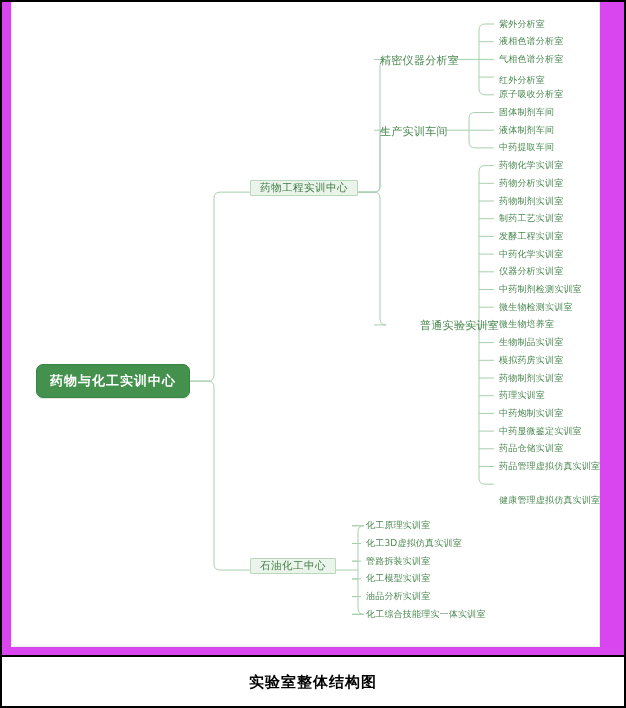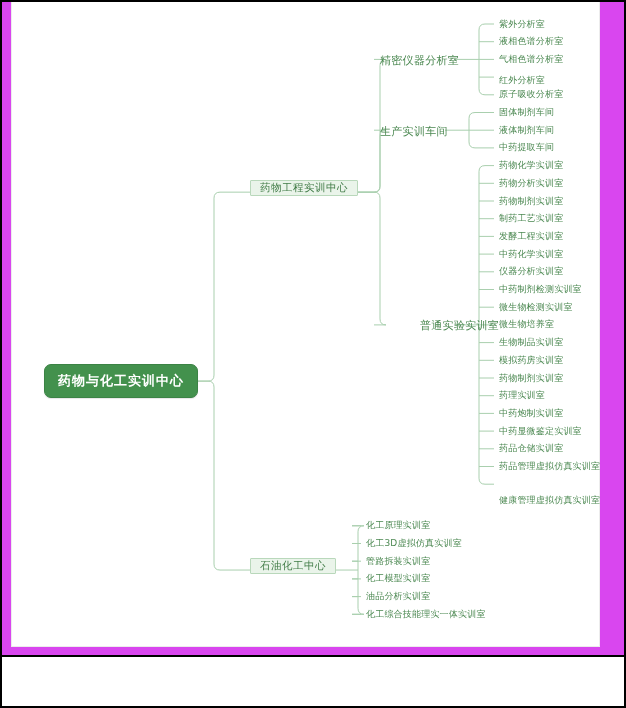--- a/index.html
+++ b/index.html
@@ -216,20 +216,23 @@
             <div class="node node-leaf" style="left: 352px; top: 533.995px;">化工3D虚拟仿真实训室</div>
             <div class="node node-leaf" style="left: 352px; top: 551.695px;">管路拆装实训室</div>
             <div class="node node-leaf" style="left: 352px; top: 569.395px;">化工模型实训室</div>
             <div class="node node-leaf" style="left: 352px; top: 587.095px;">油品分析实训室</div>
             <div class="node node-leaf" style="left: 352px; top: 604.795px;">化工综合技能理实一体实训室</div>
             <div class="node node-l3" style="left: 366px; top: 49.9px;">精密仪器分析室</div>
             <div class="node node-l3" style="left: 366px; top: 120.7px;">生产实训车间</div>
             <div class="node node-l3" style="left: 366px; top: 315.4px; margin-left: 40px;">普通实验实训室</div>
             <div class="node node-l2" style="left: 238px; top: 178.15px;">药物工程实训中心</div>
             <div class="node node-l2" style="left: 238px; top: 556.045px;">石油化工中心</div>
-            <div class="node node-root" style="left: 32px; top: 362.098px;">药物与化工实训中心</div>
+            <div class="node node-root" style="left: 24px; top: 362.098px;">药物与化工实训中心</div>
           </div>
       </div>
     </div>
   </div>
 
+  <div id="caption-cell">
+    <span id="caption-text">实验室整体结构图</span>
+  </div>
 
 </div>
 
 </body></html>

